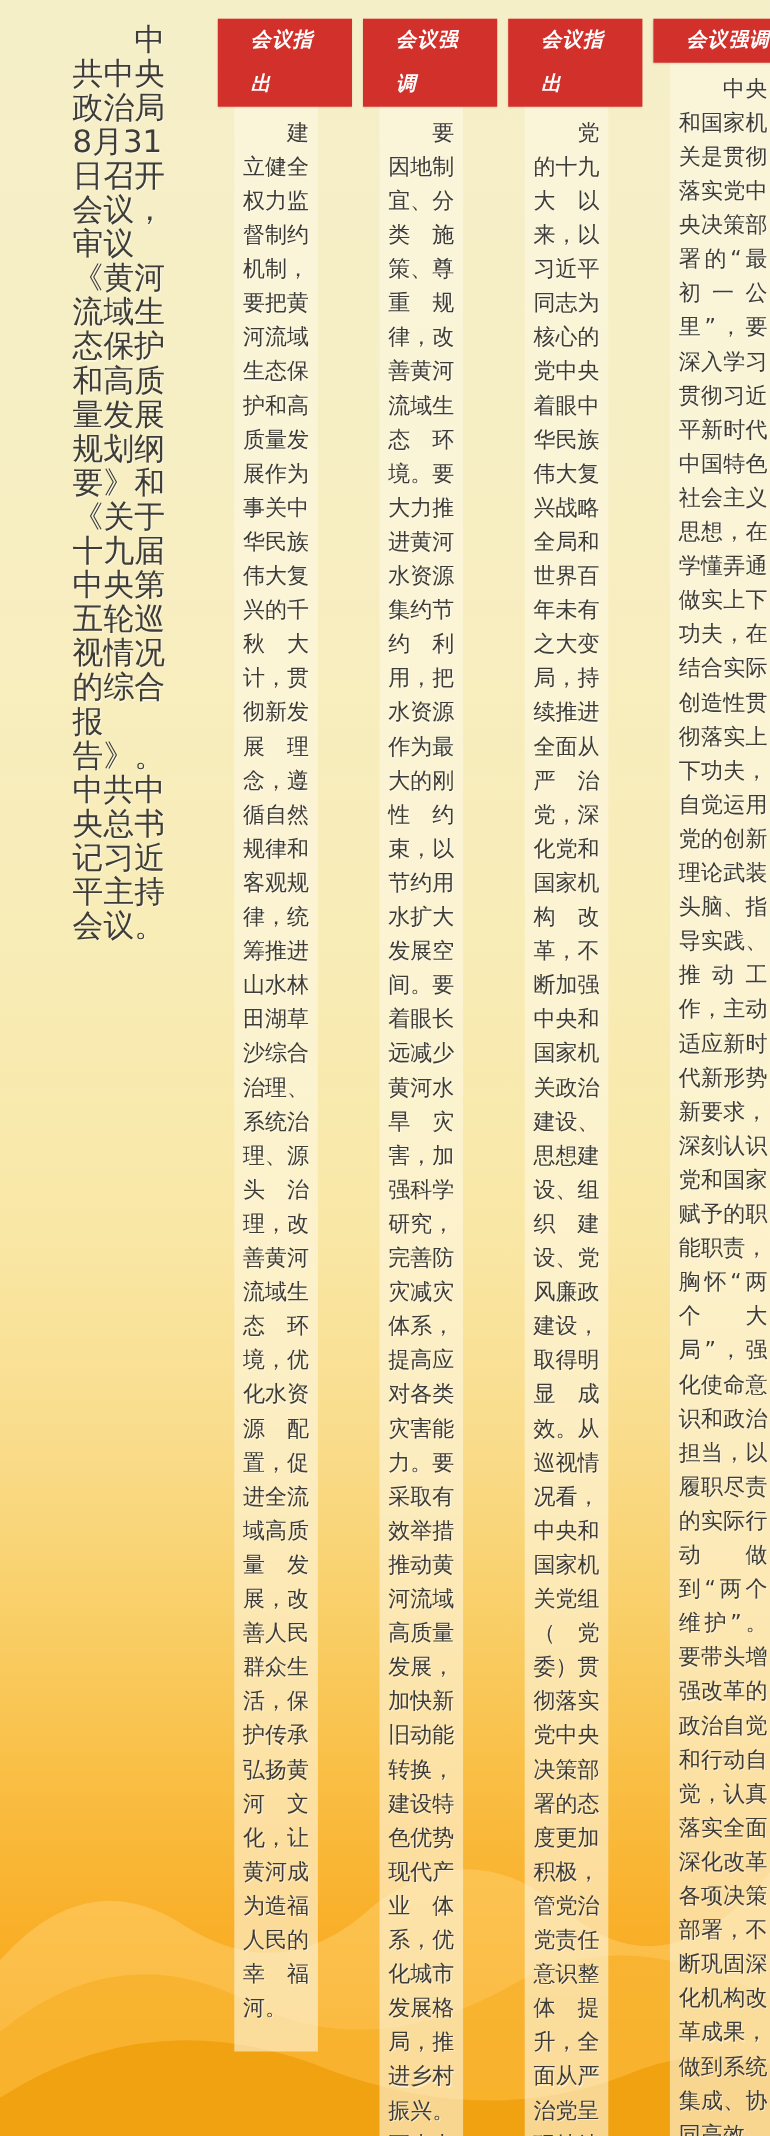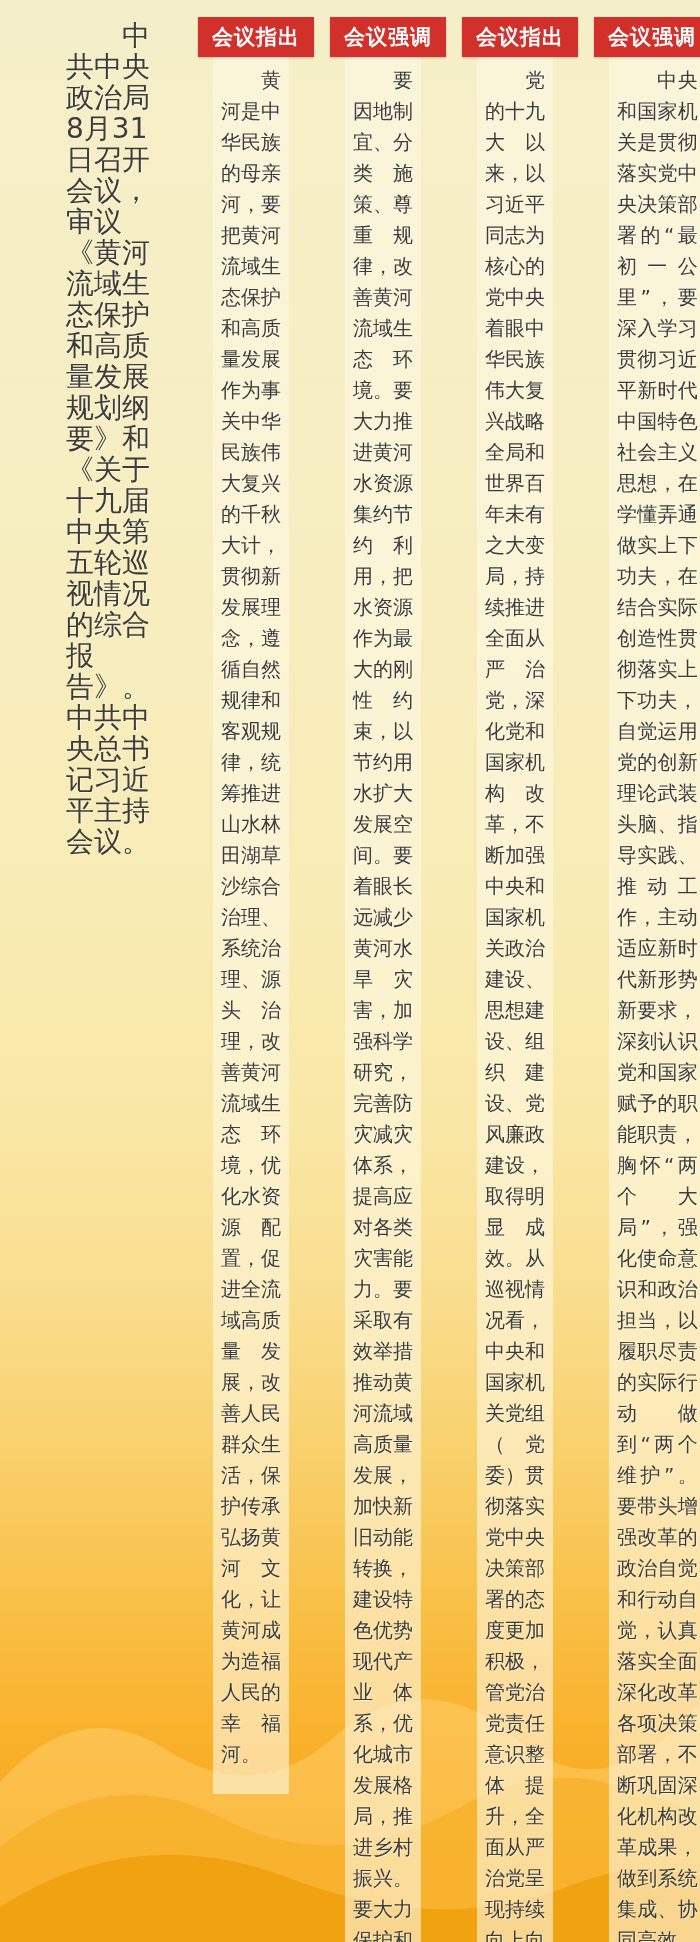--- a/index.html
+++ b/index.html
@@ -54,25 +54,26 @@
     text-indent:2em;
     text-shadow:1px 1px 0 rgba(255,255,255,.55);
   }
   
   .section{position:relative;z-index:1;margin-top:17px;}
   .label-wrap{margin-left:10px;position:relative;z-index:2;margin-bottom:-16px;}
   .sec-label{
     display:inline-block;
     background:#d2302b;
     color:#ffffff;
-    font-size:21px;font-weight:bold;
+    font-size:18px;font-weight:bold;
     line-height:40px;
-    padding:0 14px;
+    padding:0 30px;
     letter-spacing:1px;
     box-shadow:0 1px 2px rgba(120,10,0,.25);
+    font-style:italic;
   }
   .sec-box{
     position:relative;z-index:1;
     margin:0 31px 0 25px;
     background:rgba(253,248,228,.60);
     padding:24px 8px 24px 8px;
   }
   .sec-box p{
     margin:0;
     font-size:20px;line-height:31px;
@@ -126,21 +127,21 @@
     </div>
   </header>
 
   <p class="intro">中共中央政治局8月31日召开会议，审议《黄河流域生态保护和高质量发展规划纲要》和《关于十九届中央第五轮巡视情况的综合报告》。中共中央总书记习近平主持会议。</p>
 
   <section class="section">
     <div class="label-wrap">
       <span class="sec-label">会议指出</span>
     </div>
     <div class="sec-box">
-      <p>黄河是中华民族的母亲河，要把黄河流域生态保护和高质量发展作为事关中华民族伟大复兴的千秋大计，贯彻新发展理念，遵循自然规律和客观规律，统筹推进山水林田湖草沙综合治理、系统治理、源头治理，改善黄河流域生态环境，优化水资源配置，促进全流域高质量发展，改善人民群众生活，保护传承弘扬黄河文化，让黄河成为造福人民的幸福河。</p>
+      <p>建立健全权力监督制约机制，要把黄河流域生态保护和高质量发展作为事关中华民族伟大复兴的千秋大计，贯彻新发展理念，遵循自然规律和客观规律，统筹推进山水林田湖草沙综合治理、系统治理、源头治理，改善黄河流域生态环境，优化水资源配置，促进全流域高质量发展，改善人民群众生活，保护传承弘扬黄河文化，让黄河成为造福人民的幸福河。</p>
     </div>
   </section>
 
   <section class="section">
     <div class="label-wrap">
       <span class="sec-label">会议强调</span>
     </div>
     <div class="sec-box">
       <p>要因地制宜、分类施策、尊重规律，改善黄河流域生态环境。要大力推进黄河水资源集约节约利用，把水资源作为最大的刚性约束，以节约用水扩大发展空间。要着眼长远减少黄河水旱灾害，加强科学研究，完善防灾减灾体系，提高应对各类灾害能力。要采取有效举措推动黄河流域高质量发展，加快新旧动能转换，建设特色优势现代产业体系，优化城市发展格局，推进乡村振兴。要大力保护和弘扬黄河文化，延续历史文脉，挖掘时代价值，坚定文化自信。要以抓铁有痕、踏石留印的作风推动各项工作落实，加强统筹协调，落实沿黄各省区和有关部门主体责任，加快制定实施具体规划、实施方案和政策体系，努力在“十四五”期间取得明显进展。</p>
     </div>

